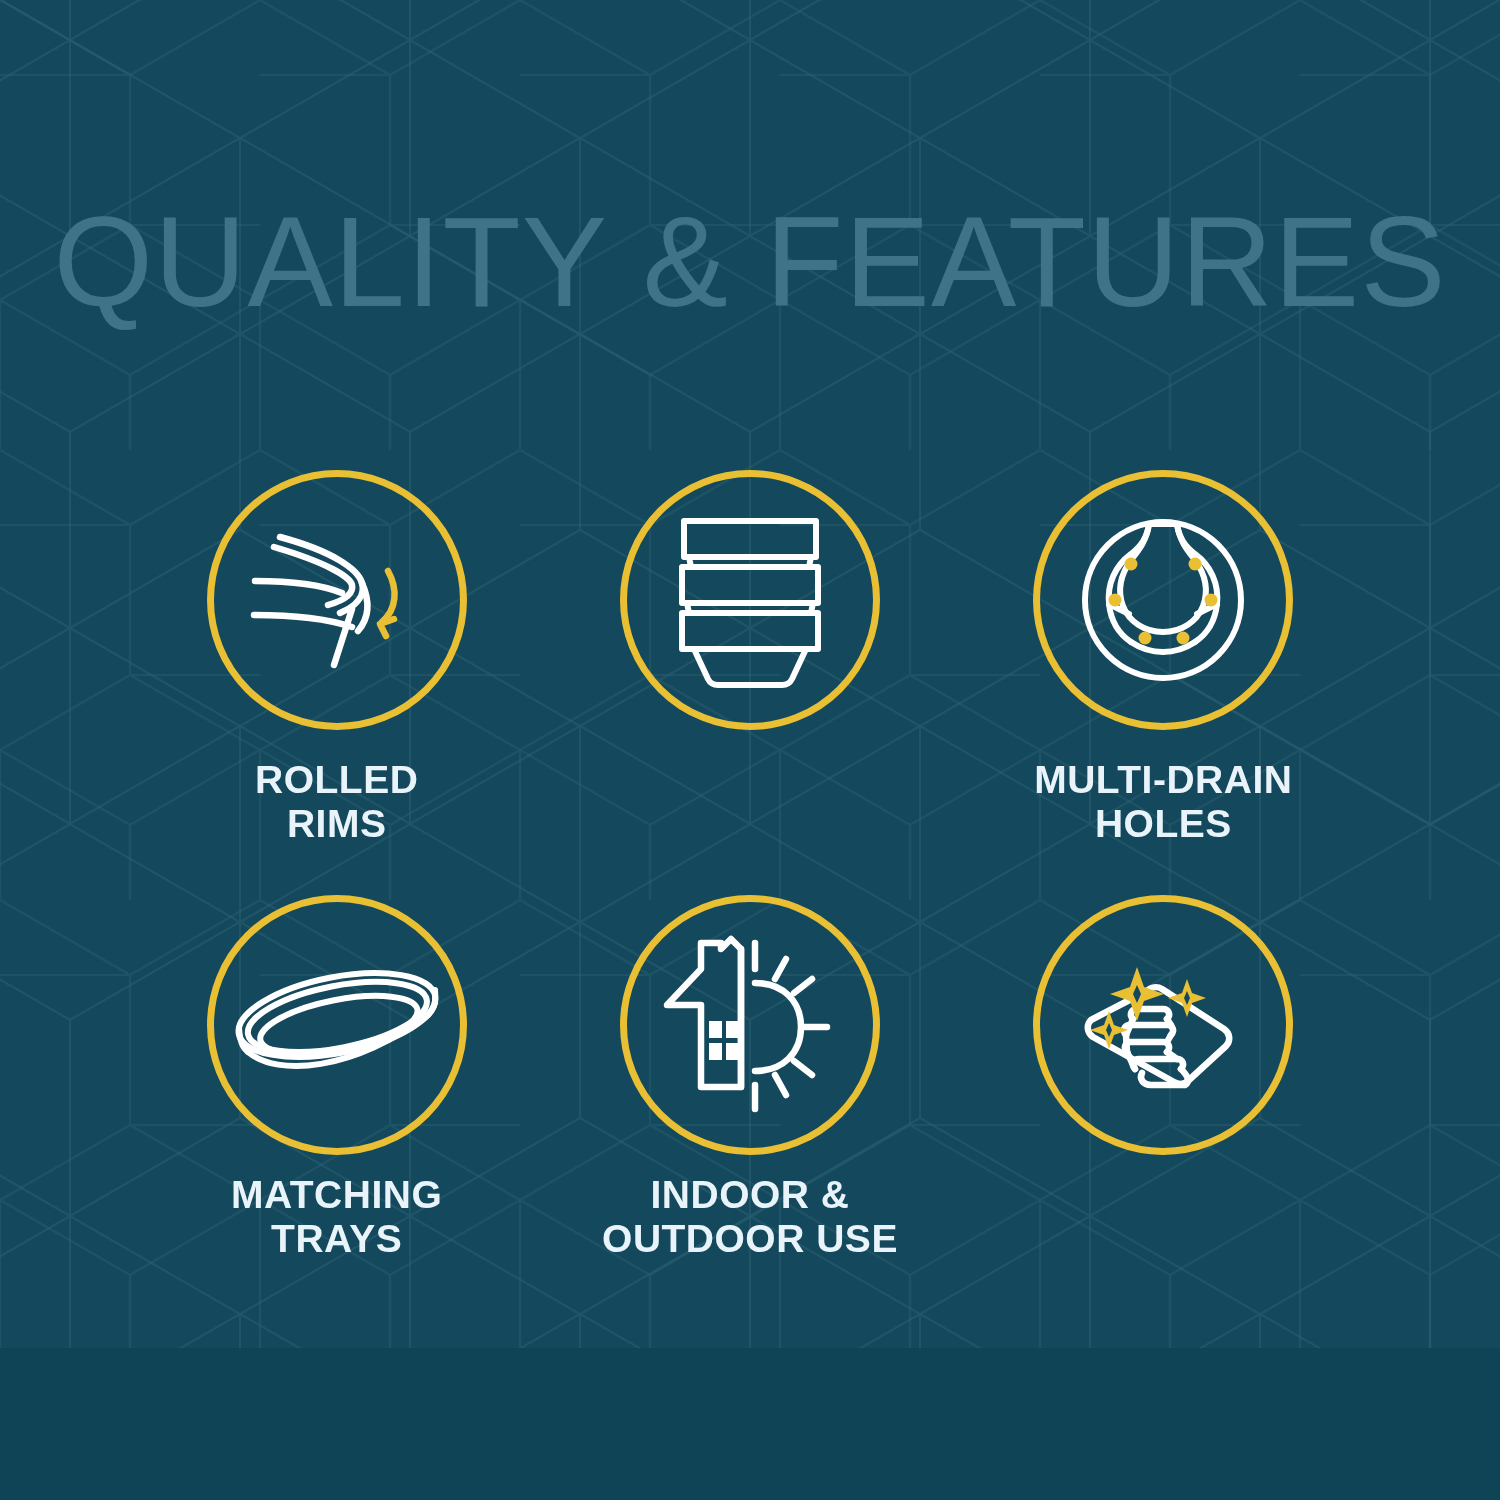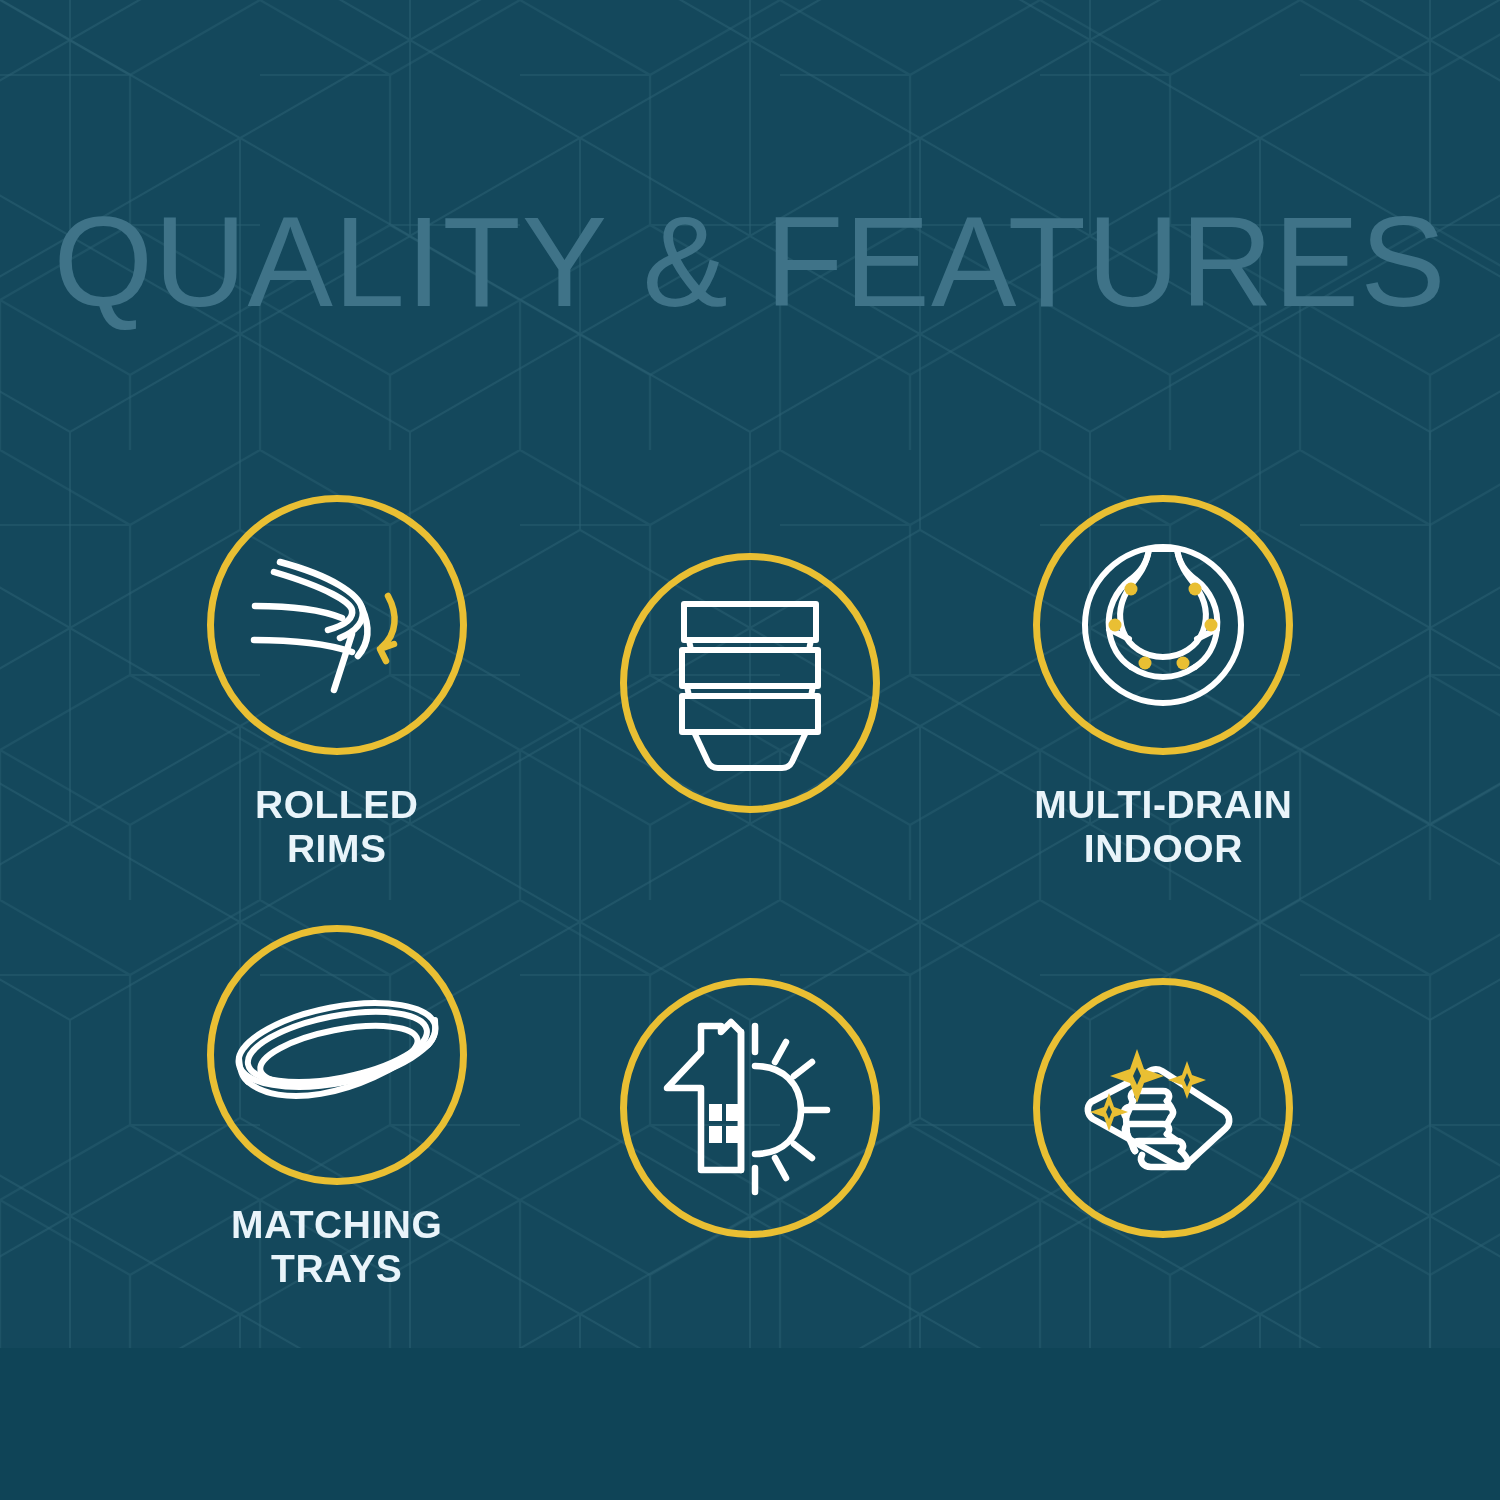--- a/index.html
+++ b/index.html
@@ -51,21 +51,20 @@
     grid-template-columns: repeat(3, 1fr);
     grid-template-rows: repeat(2, 425px);
     justify-items: center;
   }
 
   .feature {
     width: 400px;
     display: flex;
     flex-direction: column;
     align-items: center;
-    justify-content: center;
   }
 
   .badge {
     width: 260px;
     height: 260px;
     border: 7px solid #e9bf33;
     border-radius: 50%;
     box-sizing: border-box;
     display: flex;
     align-items: center;
@@ -207,21 +206,21 @@
             <circle cx="58" cy="54" r="6.5"></circle>
             <circle cx="122" cy="54" r="6.5"></circle>
             <circle cx="42" cy="90" r="6.5"></circle>
             <circle cx="138" cy="90" r="6.5"></circle>
             <circle cx="72" cy="128" r="6.5"></circle>
             <circle cx="110" cy="128" r="6.5"></circle>
           </g>
         </svg>
       </div>
       <div class="caption">MULTI-DRAIN
-INDOOR</div>
+HOLES</div>
     </div>
 
     <div class="feature row2">
       <div class="badge">
         <svg width="210" height="160" viewBox="0 0 210 160">
           <g fill="none" stroke="#ffffff" stroke-width="6" stroke-linecap="round" stroke-linejoin="round">
 
             <ellipse cx="105" cy="70" rx="100" ry="38" transform="rotate(-11 105 70)"></ellipse>
 
             <ellipse cx="105" cy="72" rx="91" ry="31" transform="rotate(-11 105 70)"></ellipse>
@@ -261,20 +260,22 @@
             <path d="M100,8 L100,34"></path>
             <path d="M100,150 L100,174"></path>
             <path d="M131,24 L120,44"></path>
             <path d="M131,160 L120,140"></path>
             <path d="M157,44 L139,58"></path>
             <path d="M157,140 L139,126"></path>
             <path d="M172,92 L148,92"></path>
           </g>
         </svg>
       </div>
+      <div class="caption">INDOOR &amp;
+OUTDOOR USE</div>
     </div>
 
     <div class="feature row2">
       <div class="badge">
         <svg width="200" height="185" viewBox="0 0 200 185">
 
           <g fill="none" stroke="#ffffff" stroke-width="6.5" stroke-linecap="round" stroke-linejoin="round">
             <path d="M84,58 C88,54 94,53 99,56 L161,96 C167,100 168,108 163,113
                      L126,147 C122,151 116,152 111,149 L30,104
                      C24,100 23,92 28,87 Z"></path>

